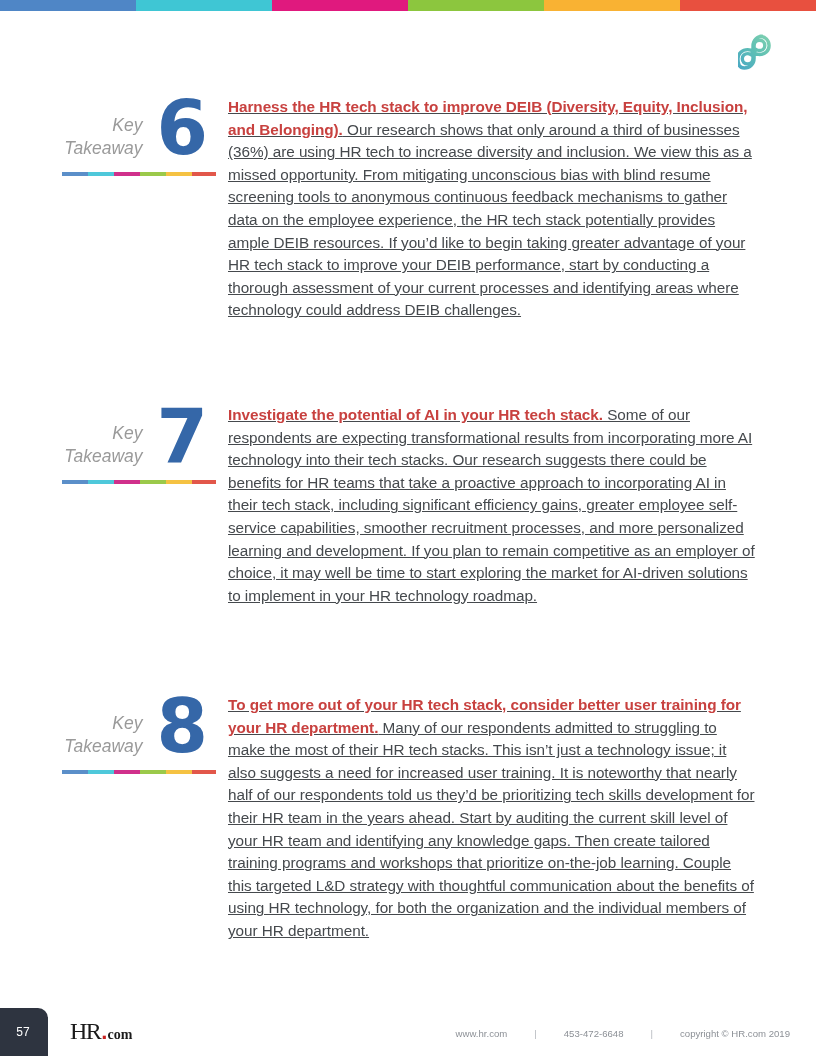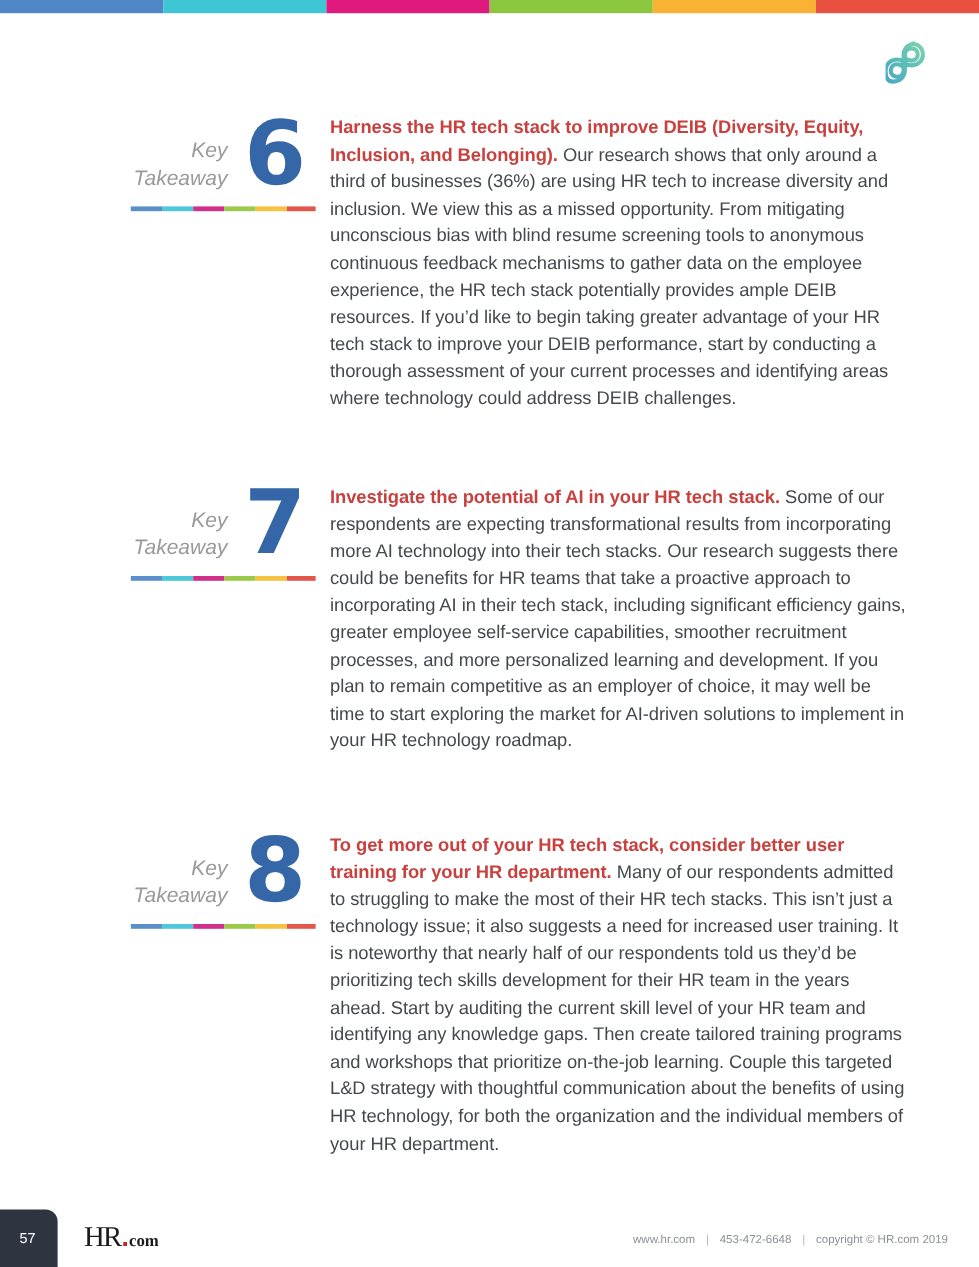--- a/index.html
+++ b/index.html
@@ -50,21 +50,20 @@
     position: absolute;
     left: 0;
     width: 816px;
     display: flex;
   }
   .tk-left {
     width: 228px;
     flex: 0 0 228px;
     position: relative;
     padding-top: 4px;
-    padding-left: 47px;
   }
   .tk-left-inner {
     display: flex;
     align-items: flex-start;
     justify-content: flex-end;
     padding-right: 22px;
   }
   .tk-label {
     font-style: italic;
     font-size: 17.5px;
@@ -94,20 +93,21 @@
   }
   .tk-rule span { display: block; height: 100%; }
 
   .tk-body {
     flex: 1;
     padding-right: 60px;
     font-size: 15.3px;
     line-height: 22.6px;
     color: #45494d;
     letter-spacing: -0.05px;
+    text-decoration: underline;
   }
   .tk-body b {
     color: #c8413f;
     font-weight: bold;
   }
 
   
   .footer {
     position: absolute;
     left: 0; bottom: 0;
@@ -169,21 +169,21 @@
     white-space: nowrap;
   }
   .footer-right {
     position: absolute;
     right: 26px;
     bottom: 17px;
     font-size: 9.6px;
     color: #8c9096;
     white-space: nowrap;
     display: flex;
-    gap: 9px;
+    gap: 27px;
     align-items: center;
   }
   .footer-right .sep { color: #b4b8bd; }
 </style>
 </head>
 <body>
 
 <div class="topbar" id="topbar">
     <span style="background: rgb(79, 134, 198); width: 136px;"></span>
     <span style="background: rgb(63, 198, 212); width: 136px;"></span>

